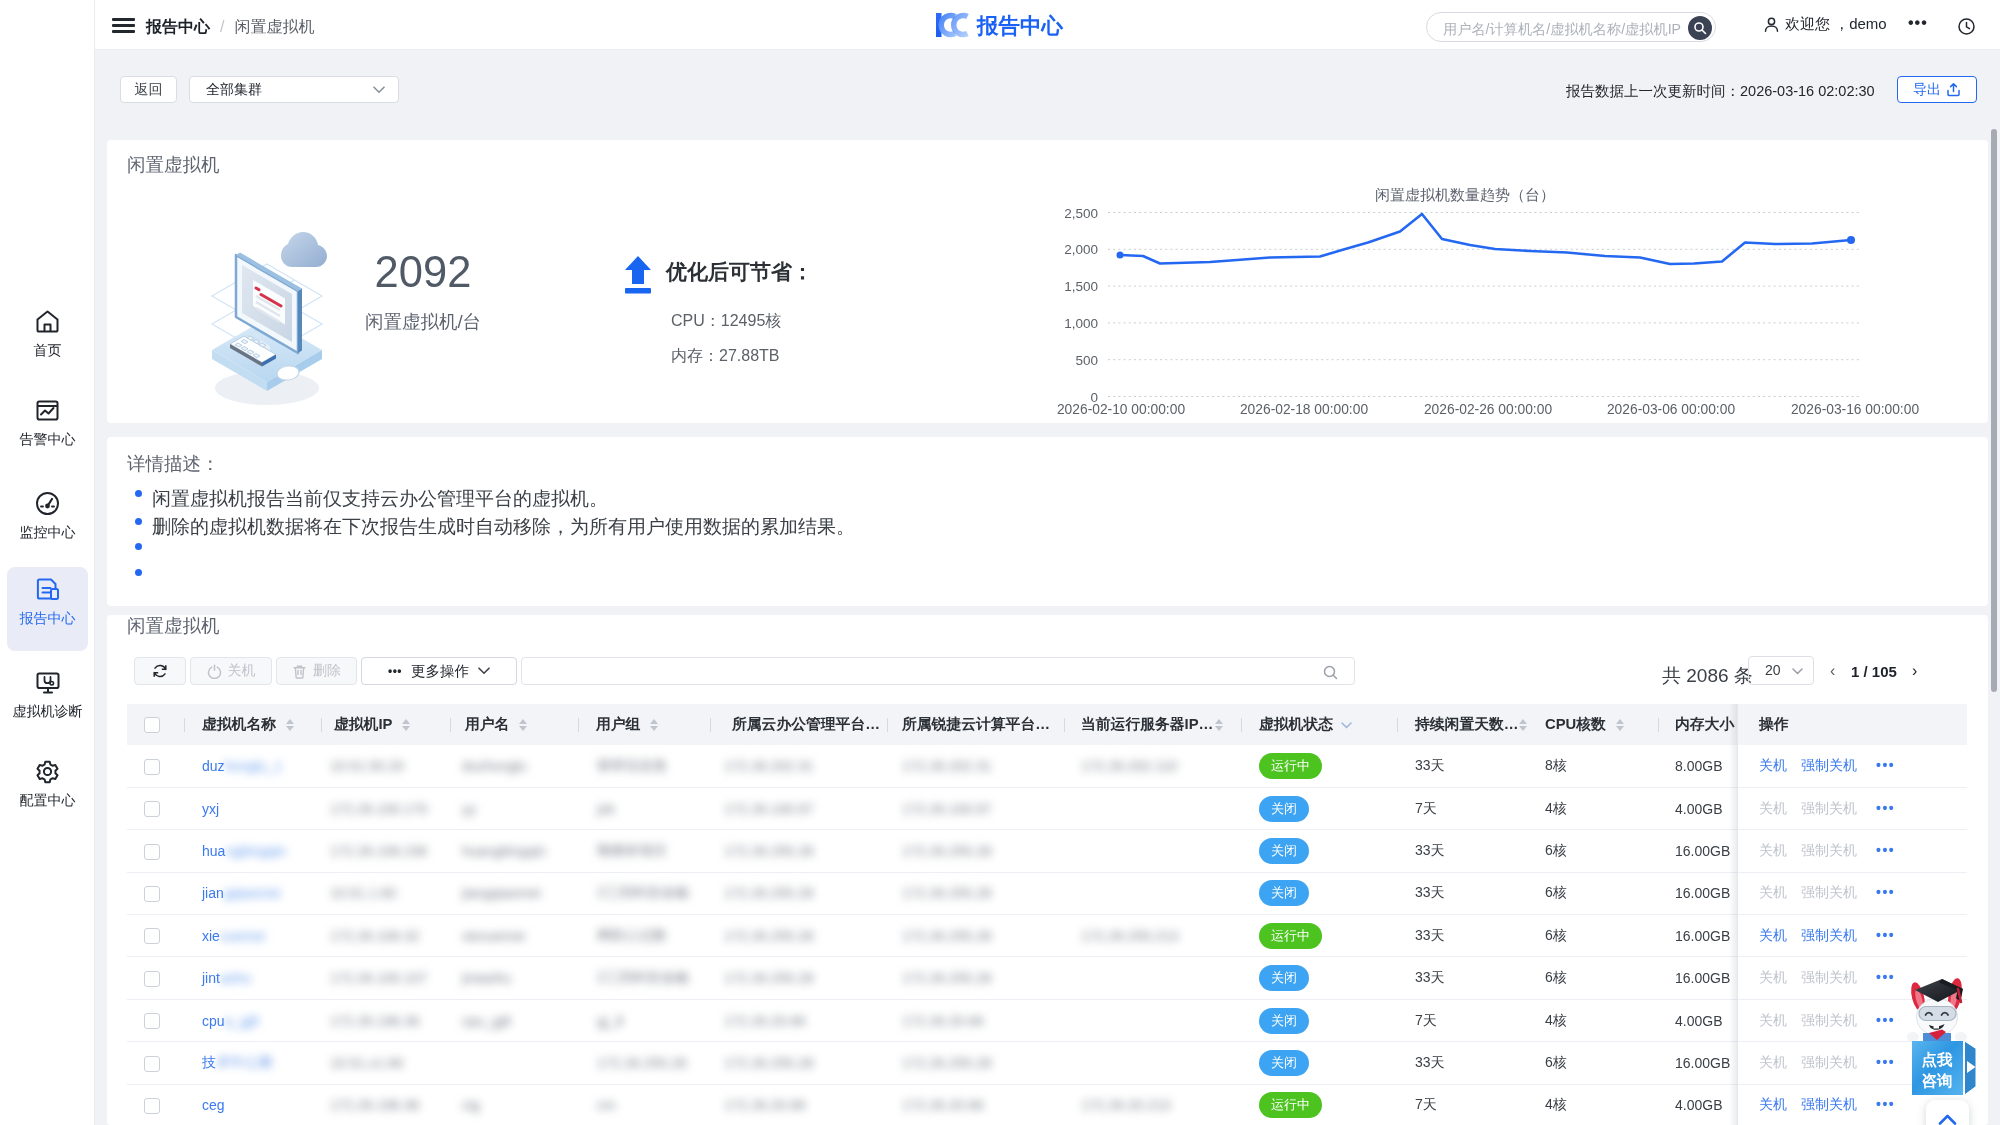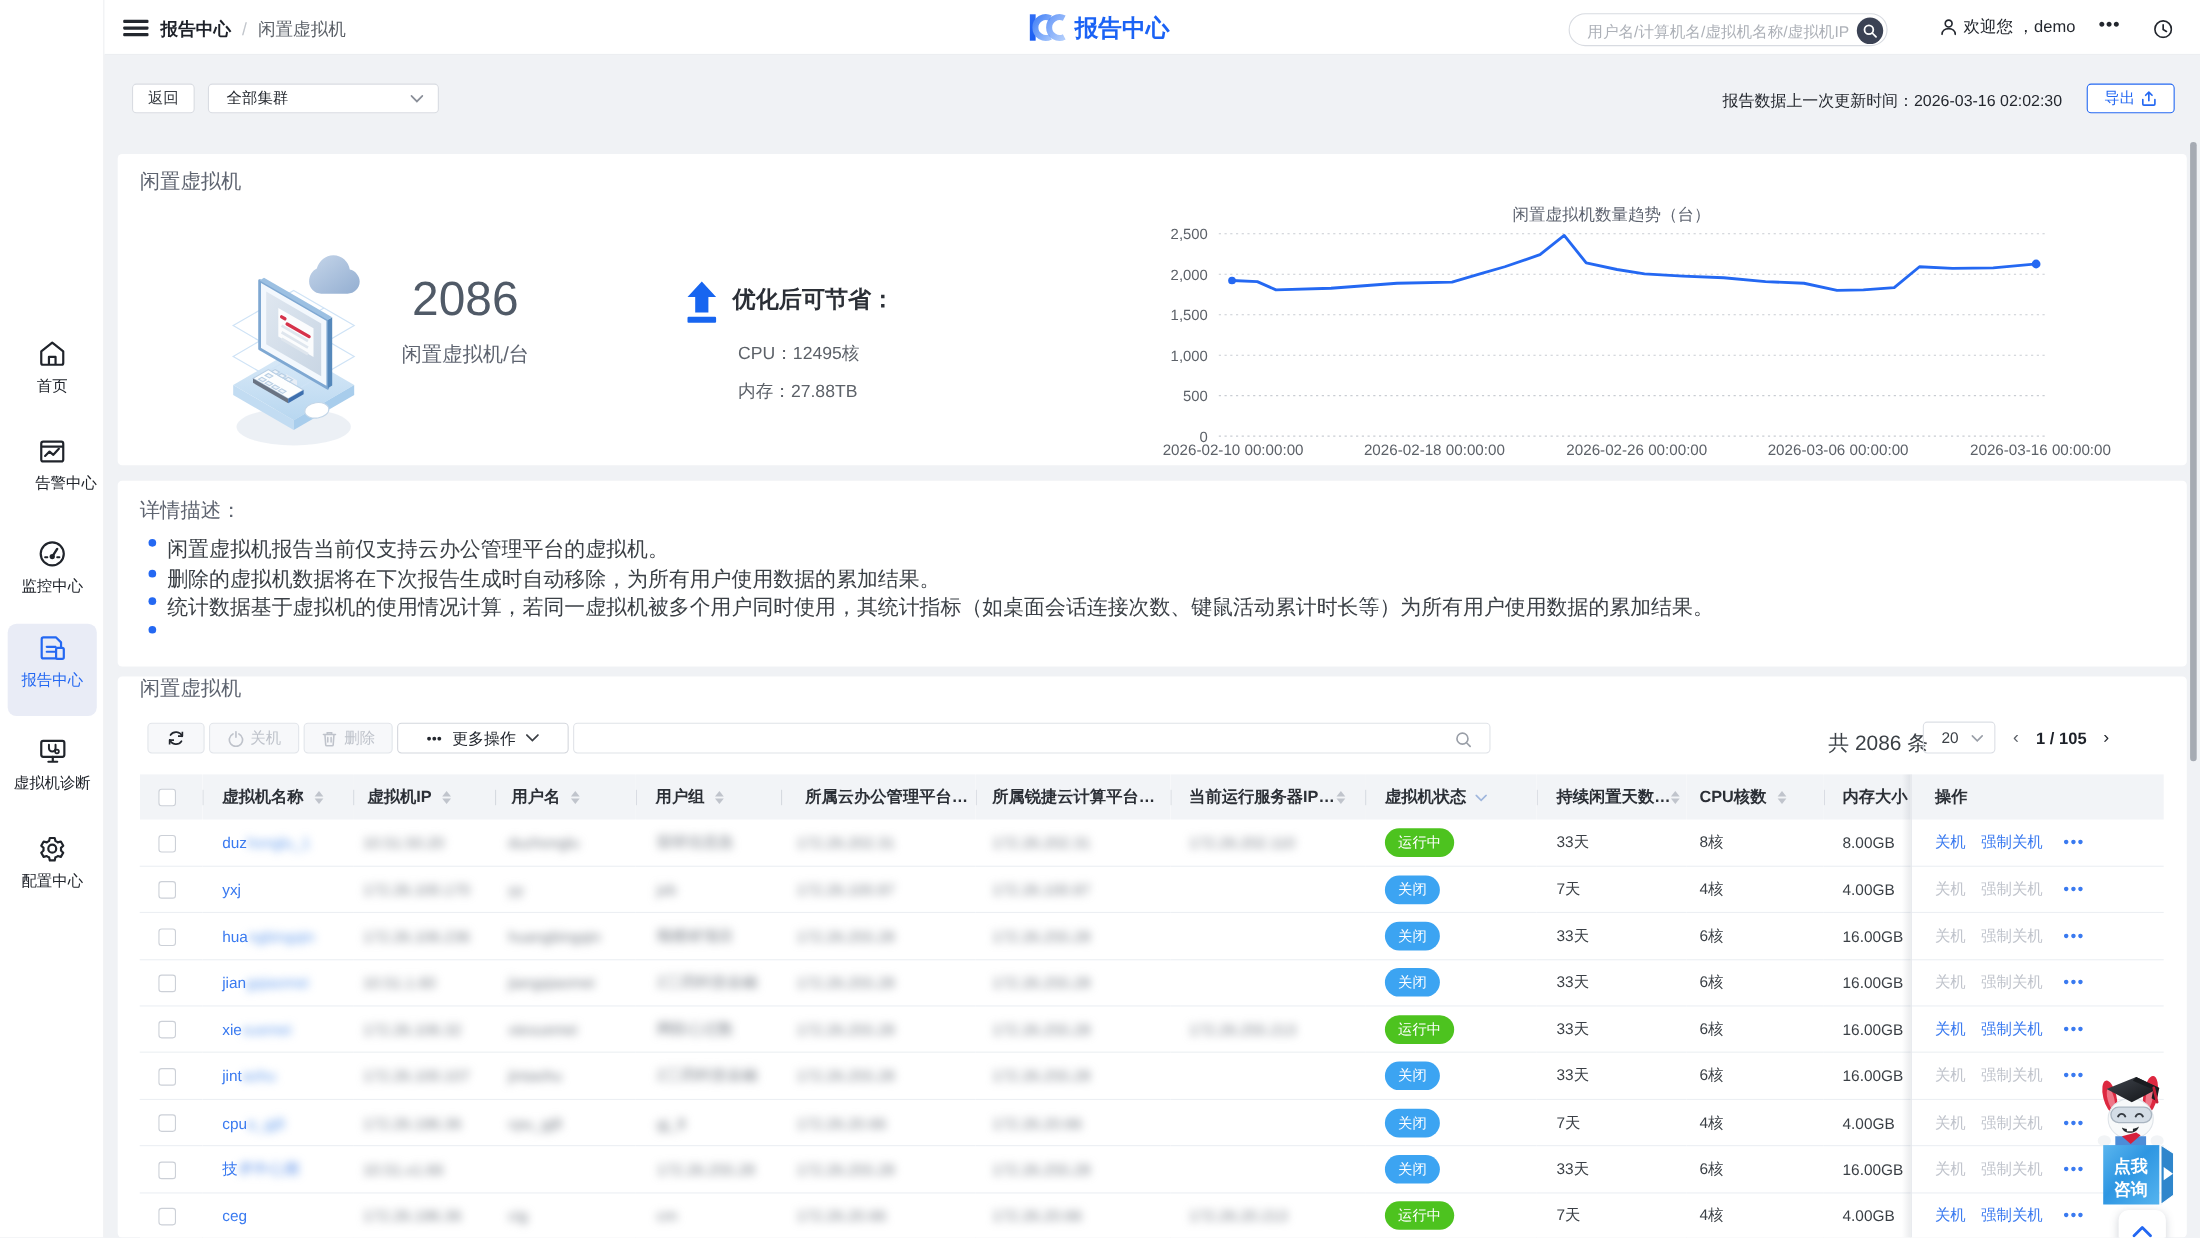--- a/index.html
+++ b/index.html
@@ -157,21 +157,21 @@
       <path d="M8.5 4.5v4.3l3 1.8" fill="none" stroke="#23272e" stroke-width="1.5" stroke-linecap="round"></path>
     </svg></div>
 
 <div class="sbitem" style="top:299px;">
 <svg width="27" height="27" viewBox="0 0 27 27">
       <path d="M3.5 11.5 13.5 3.5l10 8v10.5a1.6 1.6 0 0 1-1.6 1.6H5.1a1.6 1.6 0 0 1-1.6-1.6z" fill="none" stroke="#20242b" stroke-width="2" stroke-linejoin="round"></path>
       <path d="M10.5 23.5v-7h6v7" fill="none" stroke="#20242b" stroke-width="2" stroke-linejoin="round"></path>
     </svg>
 <div class="lbl">首页</div>
   </div>
-<div class="sbitem" style="top:388px;text-align:right;">
+<div class="sbitem" style="top:388px;">
 <svg width="27" height="27" viewBox="0 0 27 27">
       <rect x="3.5" y="4.5" width="20" height="18" rx="1.8" fill="none" stroke="#20242b" stroke-width="2"></rect>
       <path d="M3.5 9h20" stroke="#20242b" stroke-width="2"></path>
       <path d="M7 17.5l4-4 3.5 3 5-5.5" fill="none" stroke="#20242b" stroke-width="2" stroke-linejoin="round" stroke-linecap="round"></path>
     </svg>
 <div class="lbl">告警中心</div>
   </div>
 <div class="sbitem" style="top:481px;">
 <svg width="27" height="27" viewBox="0 0 27 27">
       <circle cx="13.5" cy="13.5" r="10.5" fill="none" stroke="#20242b" stroke-width="2"></circle>
@@ -267,21 +267,21 @@
         <path d="M44 124.5l4 2.3-3 1.8-4-2.3z"></path>
         <path d="M50 128l4 2.3-3 1.8-4-2.3z"></path>
         <path d="M56 131.5l4 2.3-3 1.8-4-2.3z"></path>
 <path d="M44 117.5l4 2.3-3 1.8-4-2.3z"></path>
         <path d="M50 114l4 2.3-3 1.8-4-2.3z"></path>
         <path d="M56 117.5l4 2.3-3 1.8-4-2.3z"></path>
         <path d="M62 121l4 2.3-3 1.8-4-2.3z"></path>
 </g>
 <ellipse cx="88" cy="151" rx="11" ry="7" fill="#fff" stroke="#c3d6e8" stroke-width="1" transform="rotate(-8 88 151)"></ellipse>
 </svg></div>
-<div id="num-big">2086</div>
+<div id="num-big">2092</div>
 <div id="num-lbl">闲置虚拟机/台</div>
 <div id="opt-arrow"><svg width="34" height="42" viewBox="0 0 34 42">
       <path d="M17 1 30 15H23v14H11V15H4z" fill="#1765f0"></path>
       <rect x="4" y="33" width="26" height="5.5" rx="1" fill="#1765f0"></rect>
     </svg></div>
 <div id="opt-title">优化后可节省：</div>
 <div id="opt-cpu">CPU：12495核</div>
 <div id="opt-mem">内存：27.88TB</div>
 <div id="chart"><svg width="900" height="250" viewBox="0 0 900 250">
 <text x="425" y="30" text-anchor="middle" font-size="15" fill="#5e6470">闲置虚拟机数量趋势（台）</text>
@@ -310,21 +310,21 @@
 </g>
 <polyline points="80,85 103,86 120,93.5 170,92 197,90 230,87.5 280,86.5 307,78.5 328,72.5 360,61.5 382,44 402,69 430,75 455,79 490,81 527,82.5 565,86 600,87.5 630,94 654,93.5 682,91.5 705,72.5 735,74 772,73.5 811,70" fill="none" stroke="#2468f2" stroke-width="2.6" stroke-linejoin="round" stroke-linecap="round"></polyline>
 <circle cx="80" cy="85" r="3.5" fill="#2468f2"></circle>
 <circle cx="811" cy="70" r="4" fill="#2468f2"></circle>
 </svg></div>
 
 <div class="card" id="card-desc"></div>
 <div class="ctitle" style="left:127px; top:451px;">详情描述：</div>
 <div class="bullet" style="top:486px;"><b class="dot"></b><span>闲置虚拟机报告当前仅支持云办公管理平台的虚拟机。</span></div>
 <div class="bullet" style="top:514px;"><b class="dot"></b><span>删除的虚拟机数据将在下次报告生成时自动移除，为所有用户使用数据的累加结果。</span></div>
-<div class="bullet" style="top:539px;"><b class="dot"></b><span>统计数据基于虚拟机的使用情况计算，若同一虚拟机被多个用户同时使用，其统计指标（如桌面会话连接次数、键鼠活动累计时长等）为所有用户使用数据的累加结果。</span></div>
+<div class="bullet" style="top:539px;"><b class="dot"></b></div>
 <div class="bullet" style="top:565px;"><b class="dot"></b></div>
 
 <div class="card" id="card-table"></div>
 <div class="ctitle" style="left:127px; top:613px;">闲置虚拟机</div>
 <div class="tbtn" id="tb-refresh">
     <svg width="16" height="16" viewBox="0 0 16 16">
       <path d="M13.6 6.4A6 6 0 0 0 3 5.2M2.4 9.6A6 6 0 0 0 13 10.8" fill="none" stroke="#23272e" stroke-width="1.5" stroke-linecap="round"></path>
       <path d="M13.8 2.2v4h-4" fill="none" stroke="#23272e" stroke-width="1.5" stroke-linejoin="round"></path>
       <path d="M2.2 13.8v-4h4" fill="none" stroke="#23272e" stroke-width="1.5" stroke-linejoin="round"></path>
     </svg>

